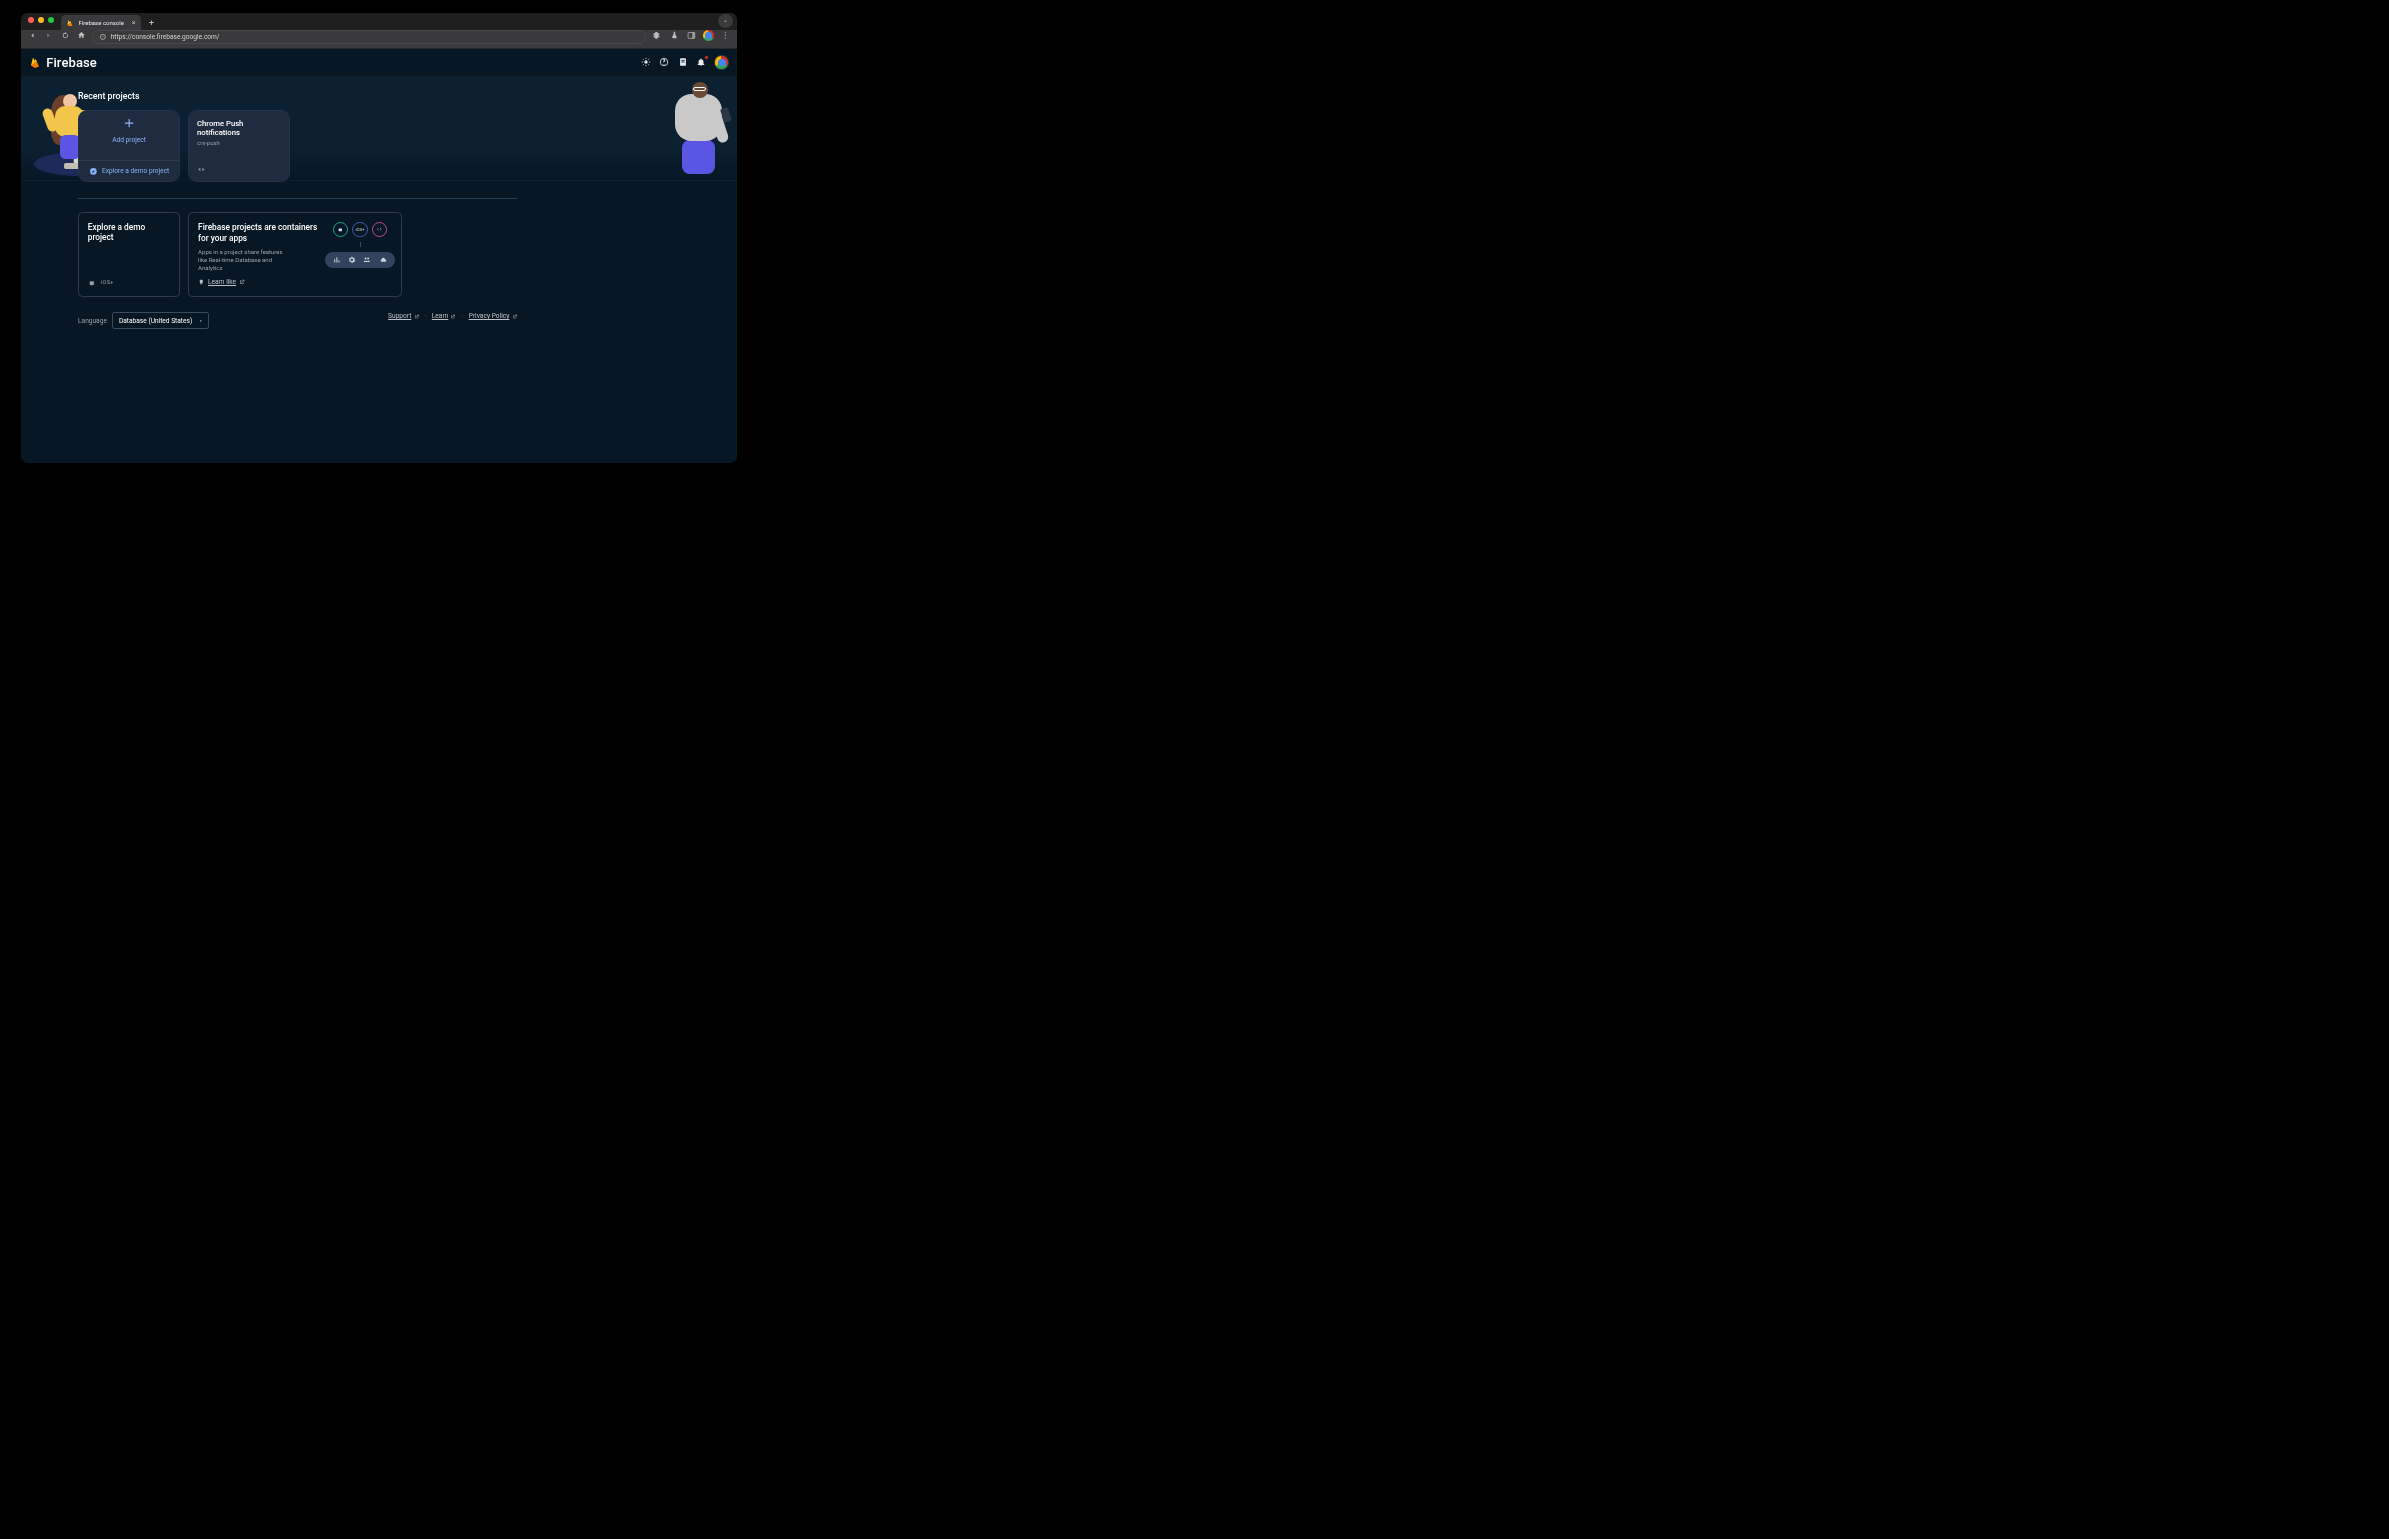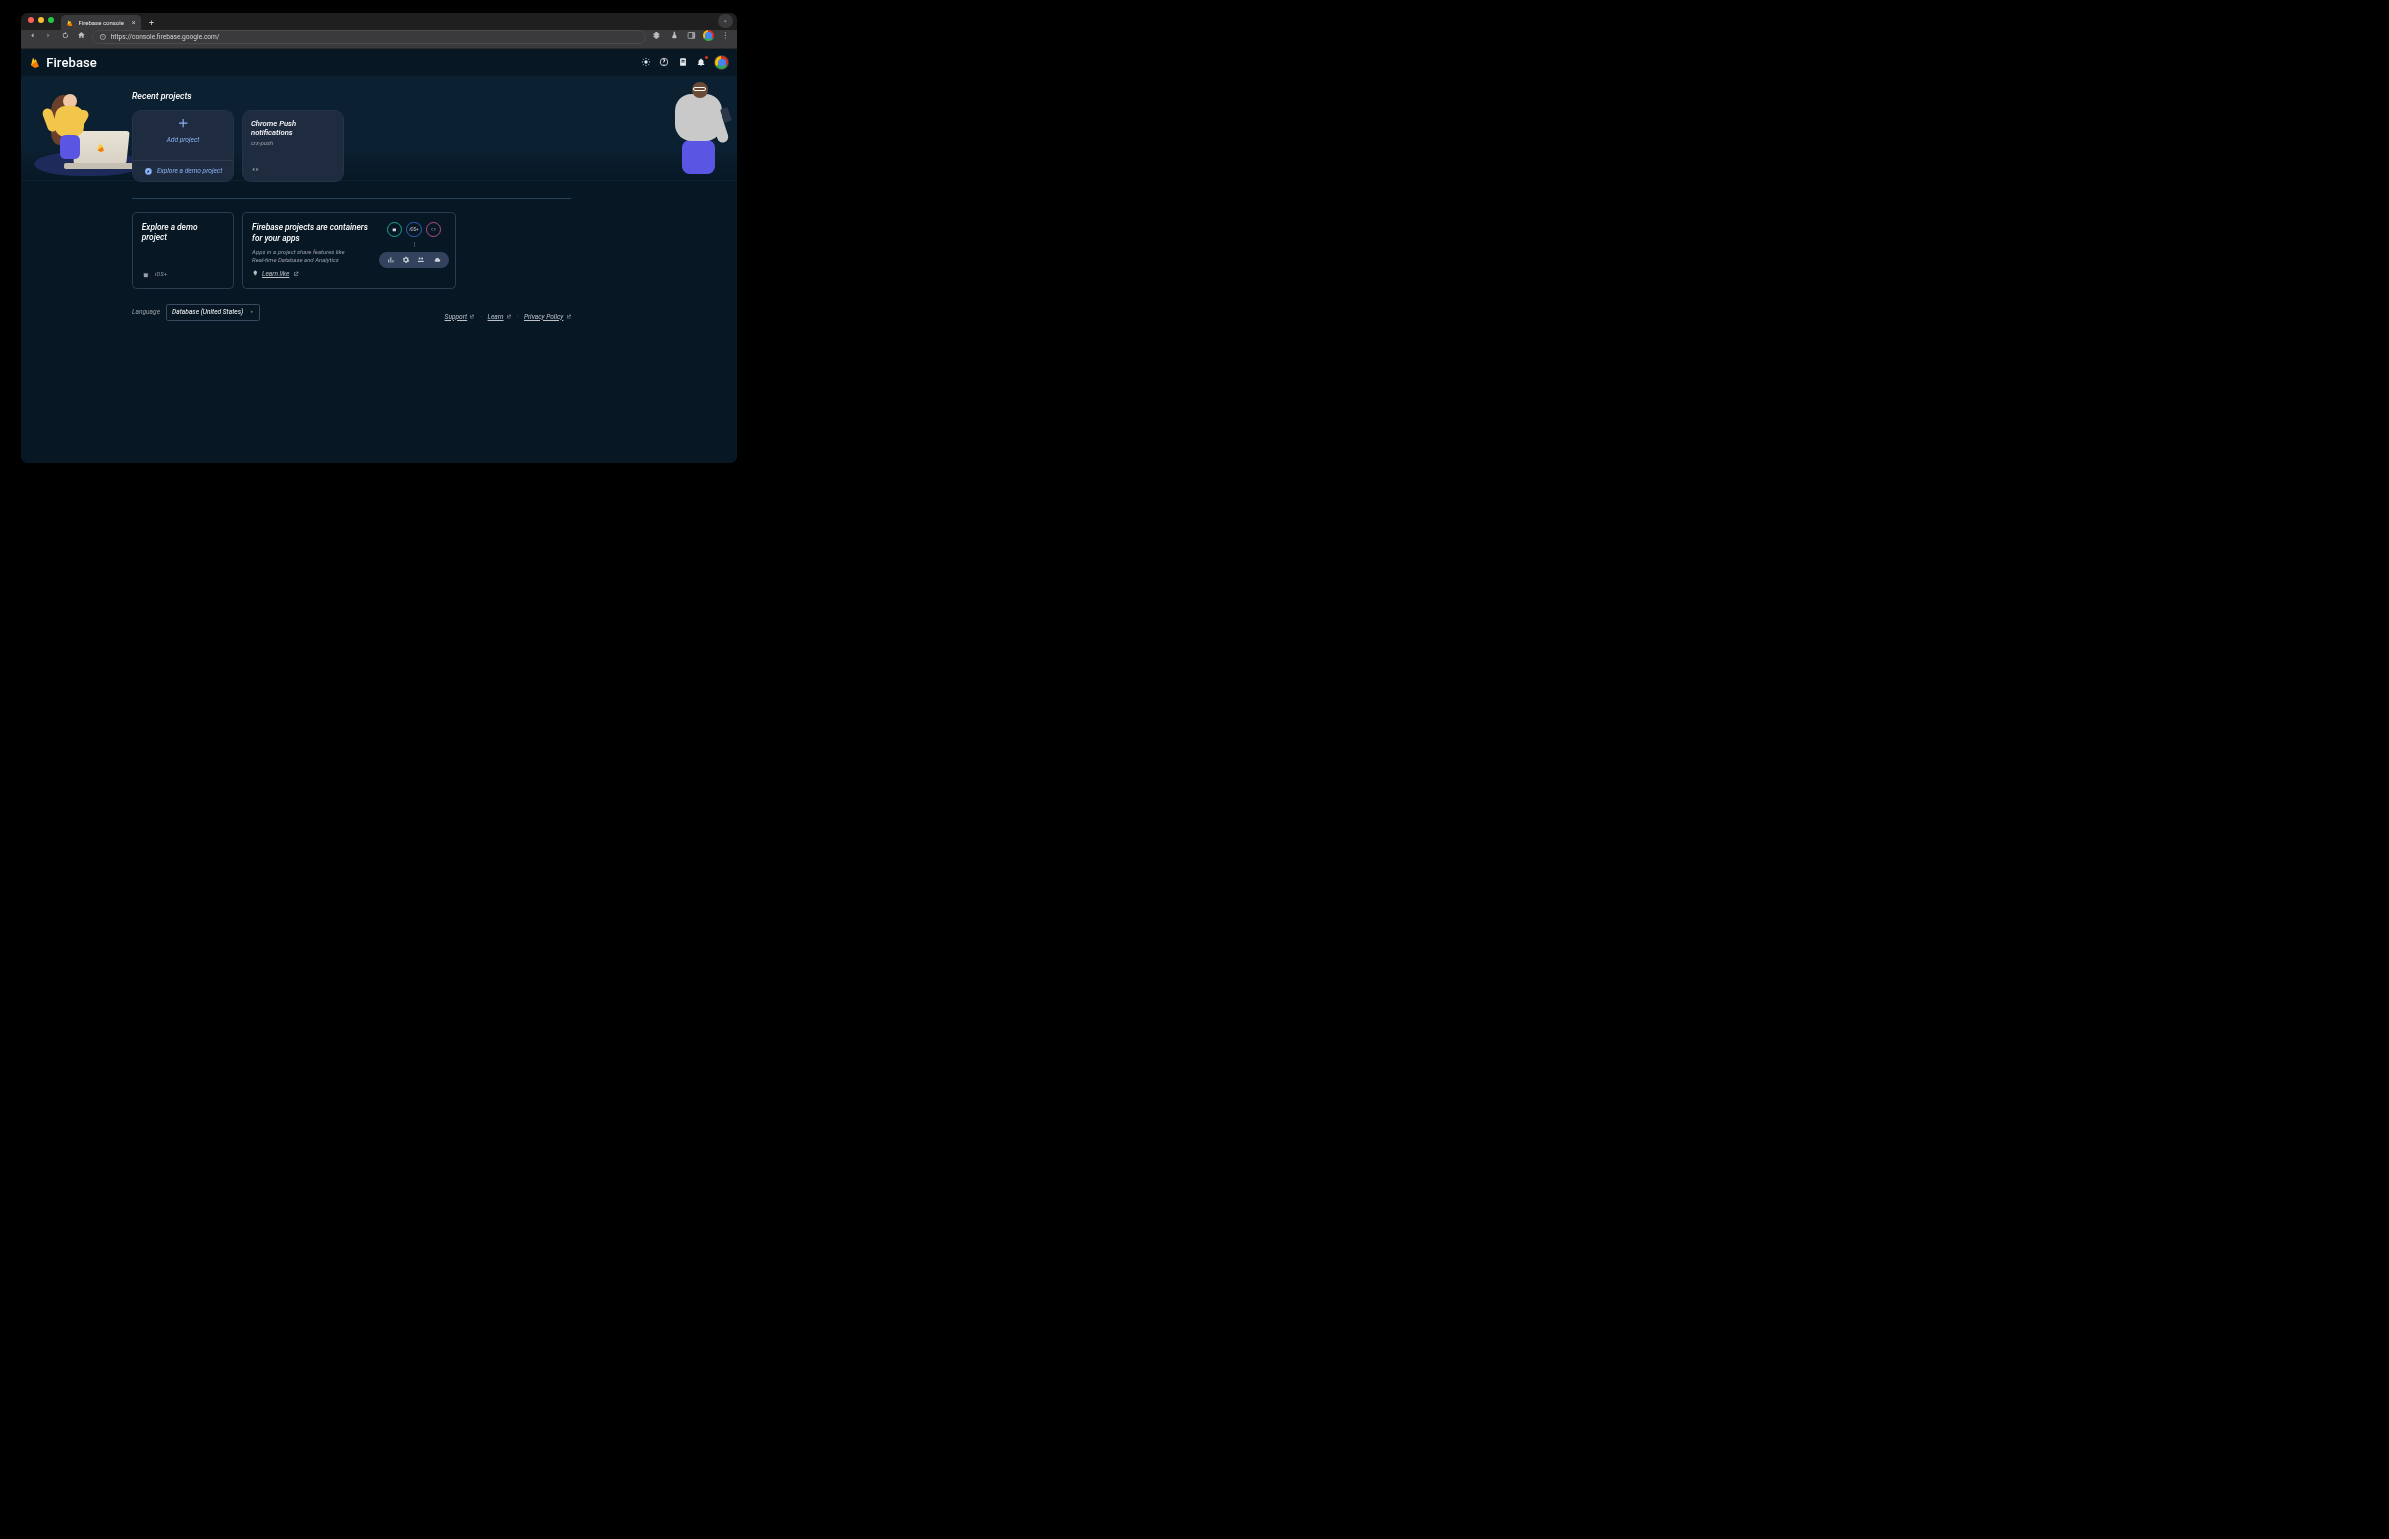--- a/index.html
+++ b/index.html
@@ -108,22 +108,21 @@
   
   .hero-band{
     position:relative;
     height:105px;
     background:linear-gradient(180deg,#0b2031 0%,#0b2031 70%, var(--bg-deep) 100%);
     border-bottom:0.6px solid rgba(255,255,255,0);
   }
   .content{
     position:relative;
     width:439px;
-    margin-left:111px;
-    font-style:italic;
+    margin-left:57px;
   }
   .section-title{font-size:8.8px;font-weight:500;color:#fff;margin:0 0 8.8px 0}
 
   .hero-row{
     display:flex;gap:8.3px;align-items:stretch;
   }
   .card{
     background:var(--card);
     border:0.6px solid var(--card-outline-dark);
     border-radius:9px;
@@ -177,21 +176,21 @@
   .wc-right{width:65px;display:flex;flex-direction:column;align-items:center;gap:4.4px}
   .ring-row{display:flex;gap:4.4px}
   .ring{width:15.4px;height:15.4px;border-radius:50%;display:flex;align-items:center;justify-content:center;color:#d7dbe0;border:0.6px solid}
   .ring.teal{border-color:var(--teal)}
   .ring.blue{border-color:var(--blue-ring)}
   .ring.pink{border-color:var(--magenta)}
   .link-line{width:0.6px;height:5.5px;background:#3b4a61}
   .pill{display:flex;gap:7.7px;background:var(--pill);border-radius:10px;padding:4.4px 7.7px;color:#cfd4dc}
 
   .footer{
-    display:flex;align-items:flex-end;gap:23px;margin-top:15.4px;
+    display:flex;align-items:flex-start;gap:23px;margin-top:15.4px;
     width:439px;justify-content:space-between;
     color:var(--txt-dim);font-size:6.6px;
   }
   .lang{display:flex;align-items:center;gap:5.5px}
   .select{
     border:0.6px solid #3a4a5f;border-radius:2.2px;
     padding:3.3px 15.4px 3.3px 5.5px;color:#fff;font-size:6.6px;background:transparent;position:relative;
   }
   .select .caret{position:absolute;right:4.4px;top:50%;transform:translateY(-50%);color:#cfd4dc}
   .foot-links{display:flex;align-items:center;gap:5.5px}

